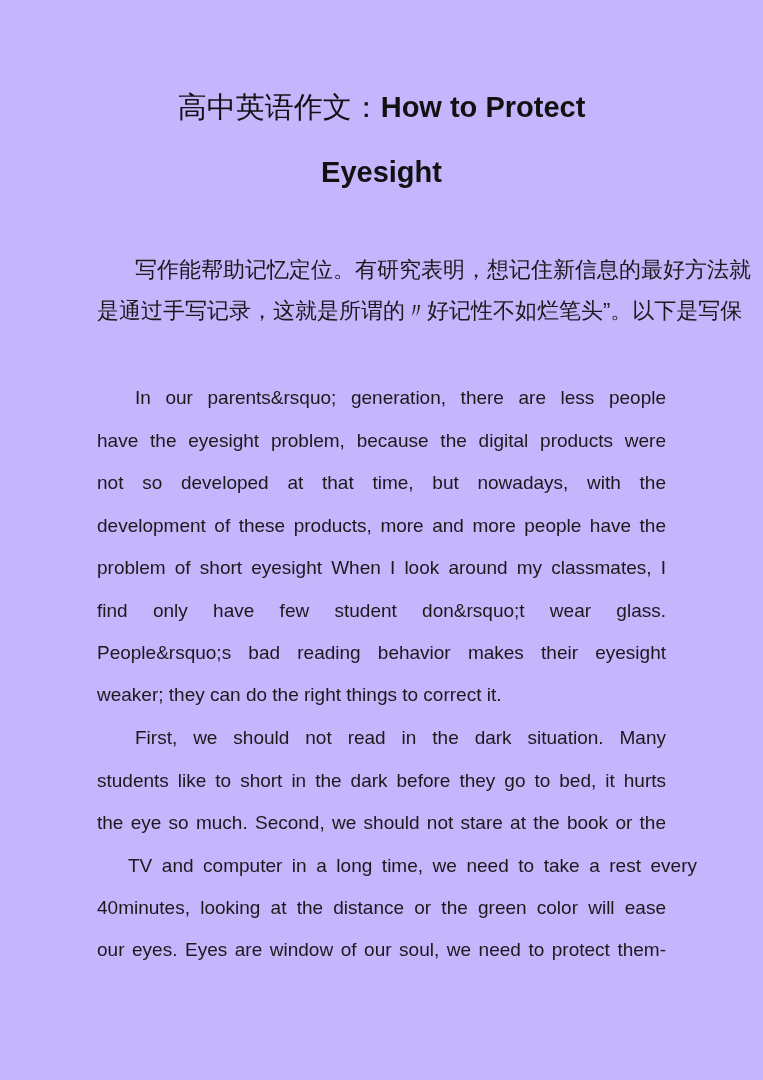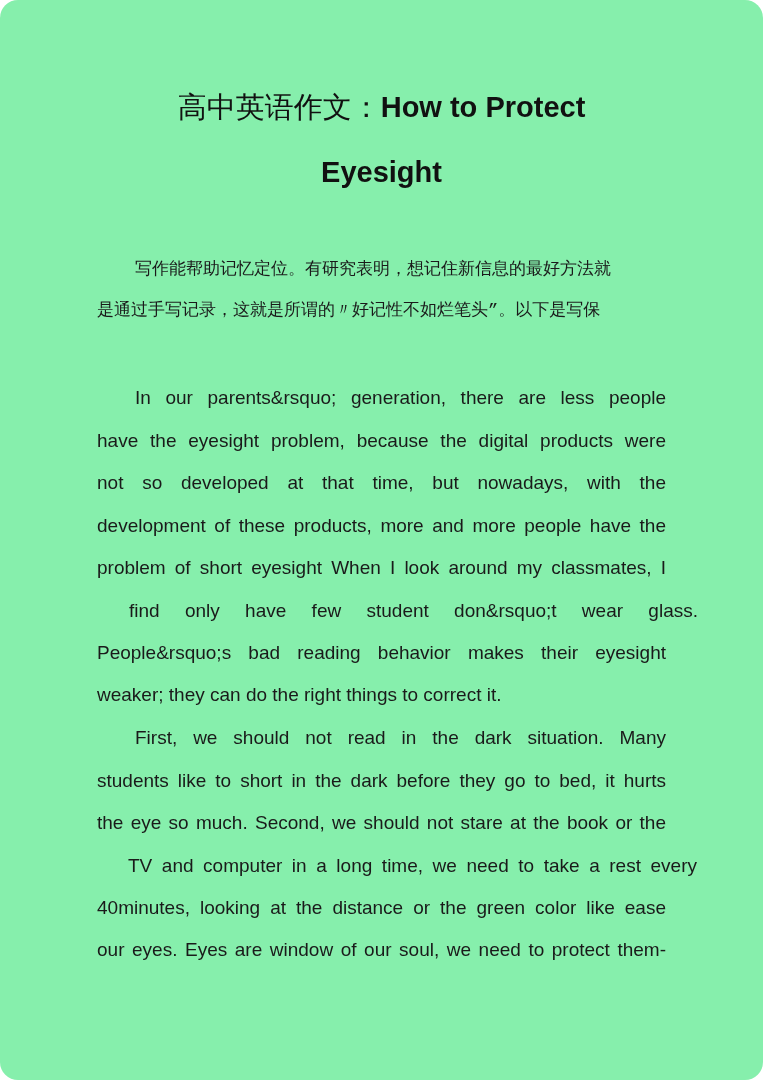--- a/index.html
+++ b/index.html
@@ -13,22 +13,21 @@
     position: relative;
     overflow: hidden;
     color: #1a1a1a;
     font-family: "DejaVu Sans", "Liberation Sans", sans-serif;
   }
   .page {
     position: absolute;
     left: 0; top: 0;
     width: 763px;
     height: 1080px;
-    background: #86efac;
-    border-radius: 18px;
+    background: #c4b5fd;
   }
   .title-line {
     position: absolute;
     left: 0;
     width: 763px;
     text-align: center;
     font-size: 29px;
     line-height: 40px;
     color: #111111;
   }
@@ -41,23 +40,23 @@
     font-family: "Liberation Sans", sans-serif;
   }
   .line {
     position: absolute;
     left: 97px;
     width: 569px;
     white-space: nowrap;
     overflow: visible;
   }
   .cn-line {
-    font-size: 17px;
+    font-size: 22px;
     line-height: 24px;
-    font-family: Liberation Mono, monospace;
+    font-family: Liberation Sans, sans-serif;
     color: #1a1a1a;
   }
   .en-line {
     font-size: 19px;
     line-height: 26px;
     font-family: "Liberation Sans", sans-serif;
     color: #1a1a1a;
     text-align: justify;
     text-align-last: justify;
     white-space: normal;
@@ -83,24 +82,24 @@
   </div>
 
   <div class="line cn-line indent" style="top:258px;">写作能帮助记忆定位。有研究表明，想记住新信息的最好方法就</div>
   <div class="line cn-line" style="top:299px;">是通过手写记录，这就是所谓的〃好记性不如烂笔头”。以下是写保</div>
 
   <div class="line en-line indent" style="top:385px;">In our parents&amp;rsquo; generation, there are less people</div>
   <div class="line en-line" style="top:428px;">have the eyesight problem, because the digital products were</div>
   <div class="line en-line" style="top:470px;">not so developed at that time, but nowadays, with the</div>
   <div class="line en-line" style="top:513px;">development of these products, more and more people have the</div>
   <div class="line en-line" style="top:555px;">problem of short eyesight When I look around my classmates, I</div>
-  <div class="line en-line" style="top:598px;margin-left:32px;">find only have few student don&amp;rsquo;t wear glass.</div>
+  <div class="line en-line" style="top:598px;">find only have few student don&amp;rsquo;t wear glass.</div>
   <div class="line en-line" style="top:640px;">People&amp;rsquo;s bad reading behavior makes their eyesight</div>
   <div class="line en-line last" style="top:682px;">weaker; they can do the right things to correct it.</div>
 
   <div class="line en-line indent" style="top:725px;">First, we should not read in the dark situation. Many</div>
   <div class="line en-line" style="top:768px;">students like to short in the dark before they go to bed, it hurts</div>
   <div class="line en-line" style="top:810px;">the eye so much. Second, we should not stare at the book or the</div>
   <div class="line en-line" style="top:853px;margin-left:31px;">TV and computer in a long time, we need to take a rest every</div>
-  <div class="line en-line" style="top:895px;">40minutes, looking at the distance or the green color like ease</div>
+  <div class="line en-line" style="top:895px;">40minutes, looking at the distance or the green color will ease</div>
   <div class="line en-line" style="top:937px;">our eyes. Eyes are window of our soul, we need to protect them-</div>
 
 </div>
 
 </body></html>

